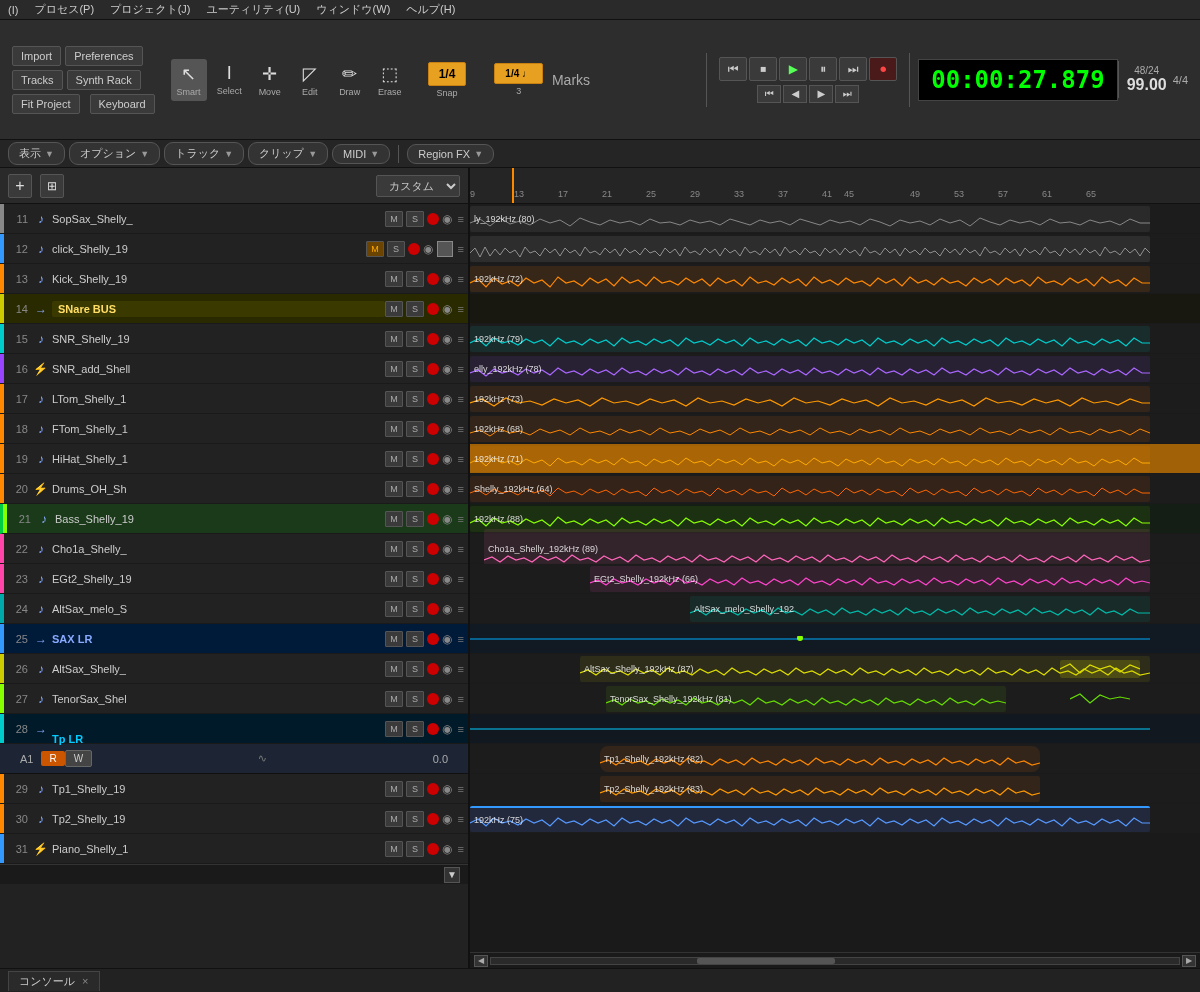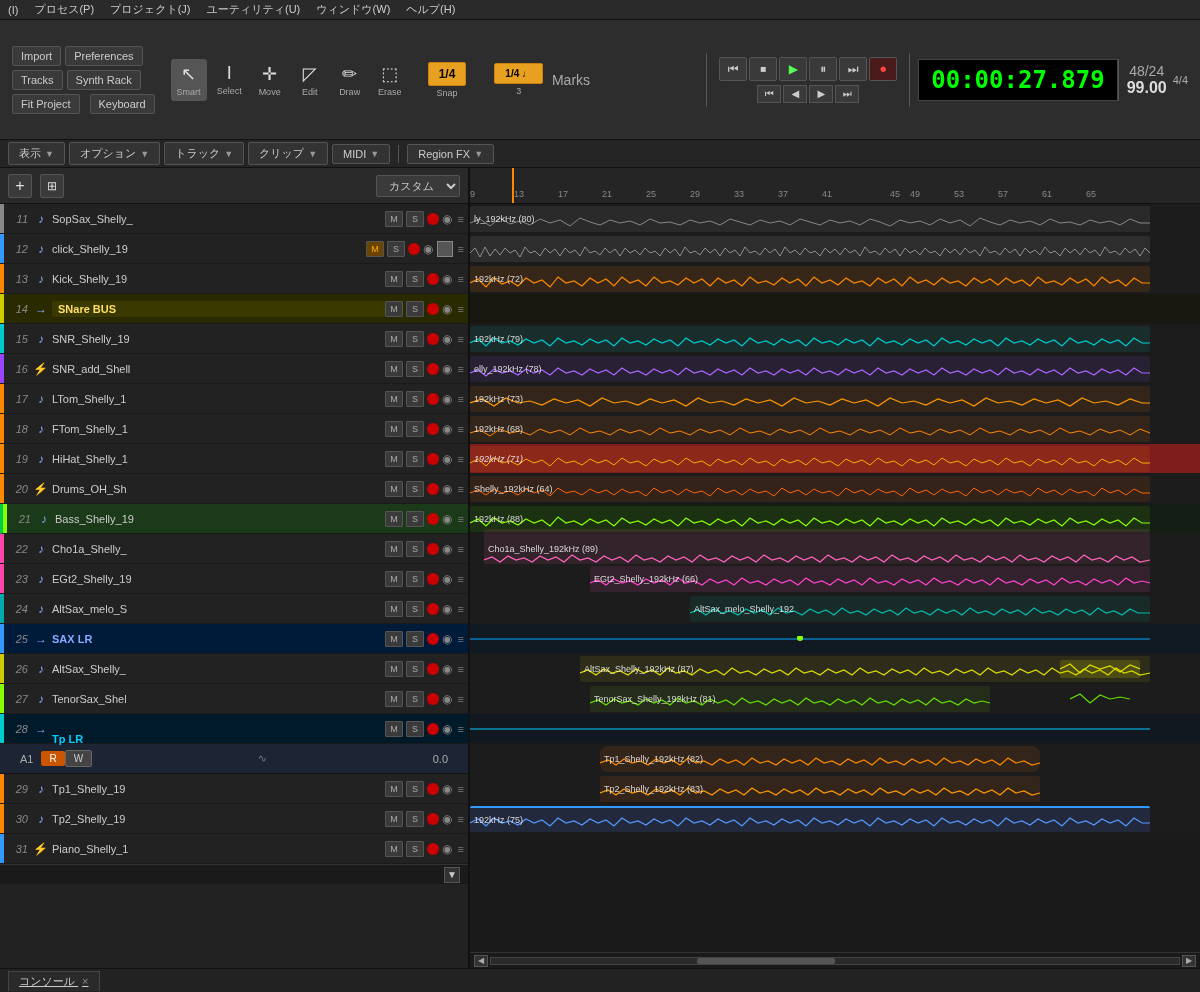--- a/index.html
+++ b/index.html
@@ -193,21 +193,21 @@
       padding: 0 8px;
       border-bottom: 1px solid #111;
     }
     .sec-btn {
       background: #333;
       border: 1px solid #555;
       color: #ccc;
       padding: 3px 10px;
       font-size: 11px;
       cursor: pointer;
-      border-radius: 2px;
+      border-radius: 9px;
       display: flex;
       align-items: center;
       gap: 4px;
     }
     .sec-btn .chevron { font-size: 9px; color: #999; }
 
     .sec-separator {
       width: 1px;
       height: 18px;
       background: #555;
@@ -297,21 +297,20 @@
     }
     .track-row.bus { background: #1f2d3a; }
 
     .track-num {
       width: 28px;
       text-align: right;
       font-size: 11px;
       color: #888;
       padding-right: 4px;
       flex-shrink: 0;
-      font-style: italic;
     }
     .track-type-icon {
       width: 18px;
       height: 18px;
       display: flex;
       align-items: center;
       justify-content: center;
       font-size: 11px;
       margin-right: 2px;
       flex-shrink: 0;
@@ -525,21 +524,20 @@
 
     
     .status-bar {
       height: 24px;
       background: #222;
       border-top: 1px solid #111;
       display: flex;
       align-items: center;
       padding: 0 8px;
       gap: 8px;
-      text-decoration: underline;
     }
     .status-tab {
       background: #2a2a2a;
       border: 1px solid #444;
       color: #ccc;
       padding: 2px 10px;
       font-size: 11px;
       cursor: pointer;
       border-bottom: none;
     }
@@ -644,21 +642,21 @@
       <div class="transport-sub-btn">▶</div>
       <div class="transport-sub-btn">⏭</div>
     </div>
   </div>
 
   <div class="time-display">00:00:27.879</div>
 
   <div class="bpm-section">
     <div style="display:flex; gap:6px; align-items:center;">
       <div style="display:flex;flex-direction:column;align-items:center;">
-        <div class="bpm-fraction" style="font-size:14px;">48/24</div>
+        <div class="bpm-fraction" style="font-size:10px;">48/24</div>
         <div class="bpm-value">99.00</div>
       </div>
       <div class="bpm-fraction">4/4</div>
     </div>
   </div>
 </div>
 
 <div class="secondary-toolbar">
   <button class="sec-btn">
     <span>表示</span>
@@ -1059,21 +1057,21 @@
 
         <span class="ruler-mark" style="left:0px;">9</span>
         <span class="ruler-mark" style="left:44px;">13</span>
         <span class="ruler-mark" style="left:88px;">17</span>
         <span class="ruler-mark" style="left:132px;">21</span>
         <span class="ruler-mark" style="left:176px;">25</span>
         <span class="ruler-mark" style="left:220px;">29</span>
         <span class="ruler-mark" style="left:264px;">33</span>
         <span class="ruler-mark" style="left:308px;">37</span>
         <span class="ruler-mark" style="left:352px;">41</span>
-        <span class="ruler-mark" style="left:420px;">45</span>
+        <span class="ruler-mark" style="left:374px;">45</span>
         <span class="ruler-mark" style="left:440px;">49</span>
         <span class="ruler-mark" style="left:484px;">53</span>
         <span class="ruler-mark" style="left:528px;">57</span>
         <span class="ruler-mark" style="left:572px;">61</span>
         <span class="ruler-mark" style="left:616px;">65</span>
       </div>
     </div>
 
     <div class="waveform-area">
 
@@ -1135,21 +1133,21 @@
 
       <div class="waveform-track" style="background:#1c1c1c;">
         <div class="waveform-clip" style="left:0;width:680px;height:26px;background:rgba(255,120,0,0.1);">
           <span class="clip-label">192kHz (68)</span>
           <svg style="position:absolute;bottom:0;left:0;width:100%;height:18px;" preserveAspectRatio="none" viewBox="0 0 680 18">
             <polyline points="0,9 10,6 20,12 30,5 40,9 50,7 60,11 70,5 80,9 90,6 100,11 110,4 120,9 130,7 140,11 150,5 160,9 170,6 180,11 190,4 200,9 210,7 220,11 230,5 240,9 250,6 260,11 270,4 280,9 290,7 300,11 310,5 320,9 330,6 340,11 350,4 360,9 370,7 380,11 390,5 400,9 410,6 420,11 430,4 440,9 450,7 460,11 470,5 480,9 490,6 500,11 510,4 520,9 530,7 540,11 550,5 560,9 570,6 580,11 590,4 600,9 610,7 620,11 630,5 640,9 650,6 660,11 670,5 680,9" stroke="#ff8800" stroke-width="1" fill="none"></polyline>
           </svg>
         </div>
       </div>
 
-      <div class="waveform-track" style="background:#7f1d1d;font-style:italic;">
+      <div class="waveform-track" style="background:#a16207;">
         <div class="waveform-clip" style="left:0;width:680px;height:26px;background:rgba(255,140,0,0.1);">
           <span class="clip-label">192kHz (71)</span>
           <svg style="position:absolute;bottom:0;left:0;width:100%;height:18px;" preserveAspectRatio="none" viewBox="0 0 680 18">
             <polyline points="0,9 8,5 16,12 24,4 32,9 40,7 48,11 56,5 64,9 72,6 80,12 88,4 96,9 104,7 112,11 120,5 128,9 136,6 144,11 152,4 160,9 168,7 176,12 184,5 192,9 200,6 208,11 216,4 224,9 232,7 240,12 248,5 256,9 264,6 272,11 280,4 288,9 296,7 304,12 312,5 320,9 328,6 336,11 344,4 352,9 360,7 368,12 376,5 384,9 392,6 400,11 408,4 416,9 424,7 432,12 440,5 448,9 456,6 464,11 472,4 480,9 488,7 496,12 504,5 512,9 520,6 528,11 536,4 544,9 552,7 560,12 568,5 576,9 584,6 592,11 600,4 608,9 616,7 624,12 632,5 640,9 648,6 656,11 664,4 672,9 680,9" stroke="#ffaa00" stroke-width="1" fill="none"></polyline>
           </svg>
         </div>
       </div>
 
       <div class="waveform-track" style="background:#1c1c1c;">
         <div class="waveform-clip" style="left:0;width:680px;height:26px;background:rgba(255,100,0,0.1);">
@@ -1212,21 +1210,21 @@
         </div>
 
         <div style="position:absolute;right:60px;top:6px;width:80px;height:18px;background:rgba(200,200,0,0.2);border-radius:2px;display:flex;align-items:center;justify-content:center;font-size:8px;color:#ddd00;">
           <svg width="80" height="18" viewBox="0 0 80 18">
             <polyline points="0,9 10,4 20,13 30,5 40,9 50,6 60,12 70,5 80,9" stroke="#dddd00" stroke-width="1.2" fill="none"></polyline>
           </svg>
         </div>
       </div>
 
       <div class="waveform-track" style="background:#1c1c1c;">
-        <div class="waveform-clip" style="left:120px;width:400px;height:26px;background:rgba(100,200,0,0.1);">
+        <div class="waveform-clip" style="left:136px;width:400px;height:26px;background:rgba(100,200,0,0.1);">
           <span class="clip-label">TenorSax_Shelly_192kHz (81)</span>
           <svg style="position:absolute;bottom:0;left:0;width:100%;height:18px;" preserveAspectRatio="none" viewBox="0 0 400 18">
             <polyline points="0,9 8,6 16,11 24,5 32,9 40,7 48,11 56,5 64,9 72,6 80,11 88,4 96,9 104,7 112,11 120,5 128,9 136,6 144,11 152,4 160,9 168,7 176,11 184,5 192,9 200,6 208,11 216,4 224,9 232,7 240,11 248,5 256,9 264,6 272,11 280,4 288,9 296,7 304,11 312,5 320,9 328,6 336,11 344,4 352,9 360,7 368,11 376,5 384,9 392,7 400,9" stroke="#66dd00" stroke-width="1.2" fill="none"></polyline>
           </svg>
         </div>
 
         <div style="position:absolute;right:70px;top:6px;width:60px;height:18px;">
           <svg width="60" height="18" viewBox="0 0 60 18">
             <polyline points="0,9 10,4 20,13 30,5 40,9 50,7 60,9" stroke="#66dd00" stroke-width="1.2" fill="none"></polyline>
           </svg>

